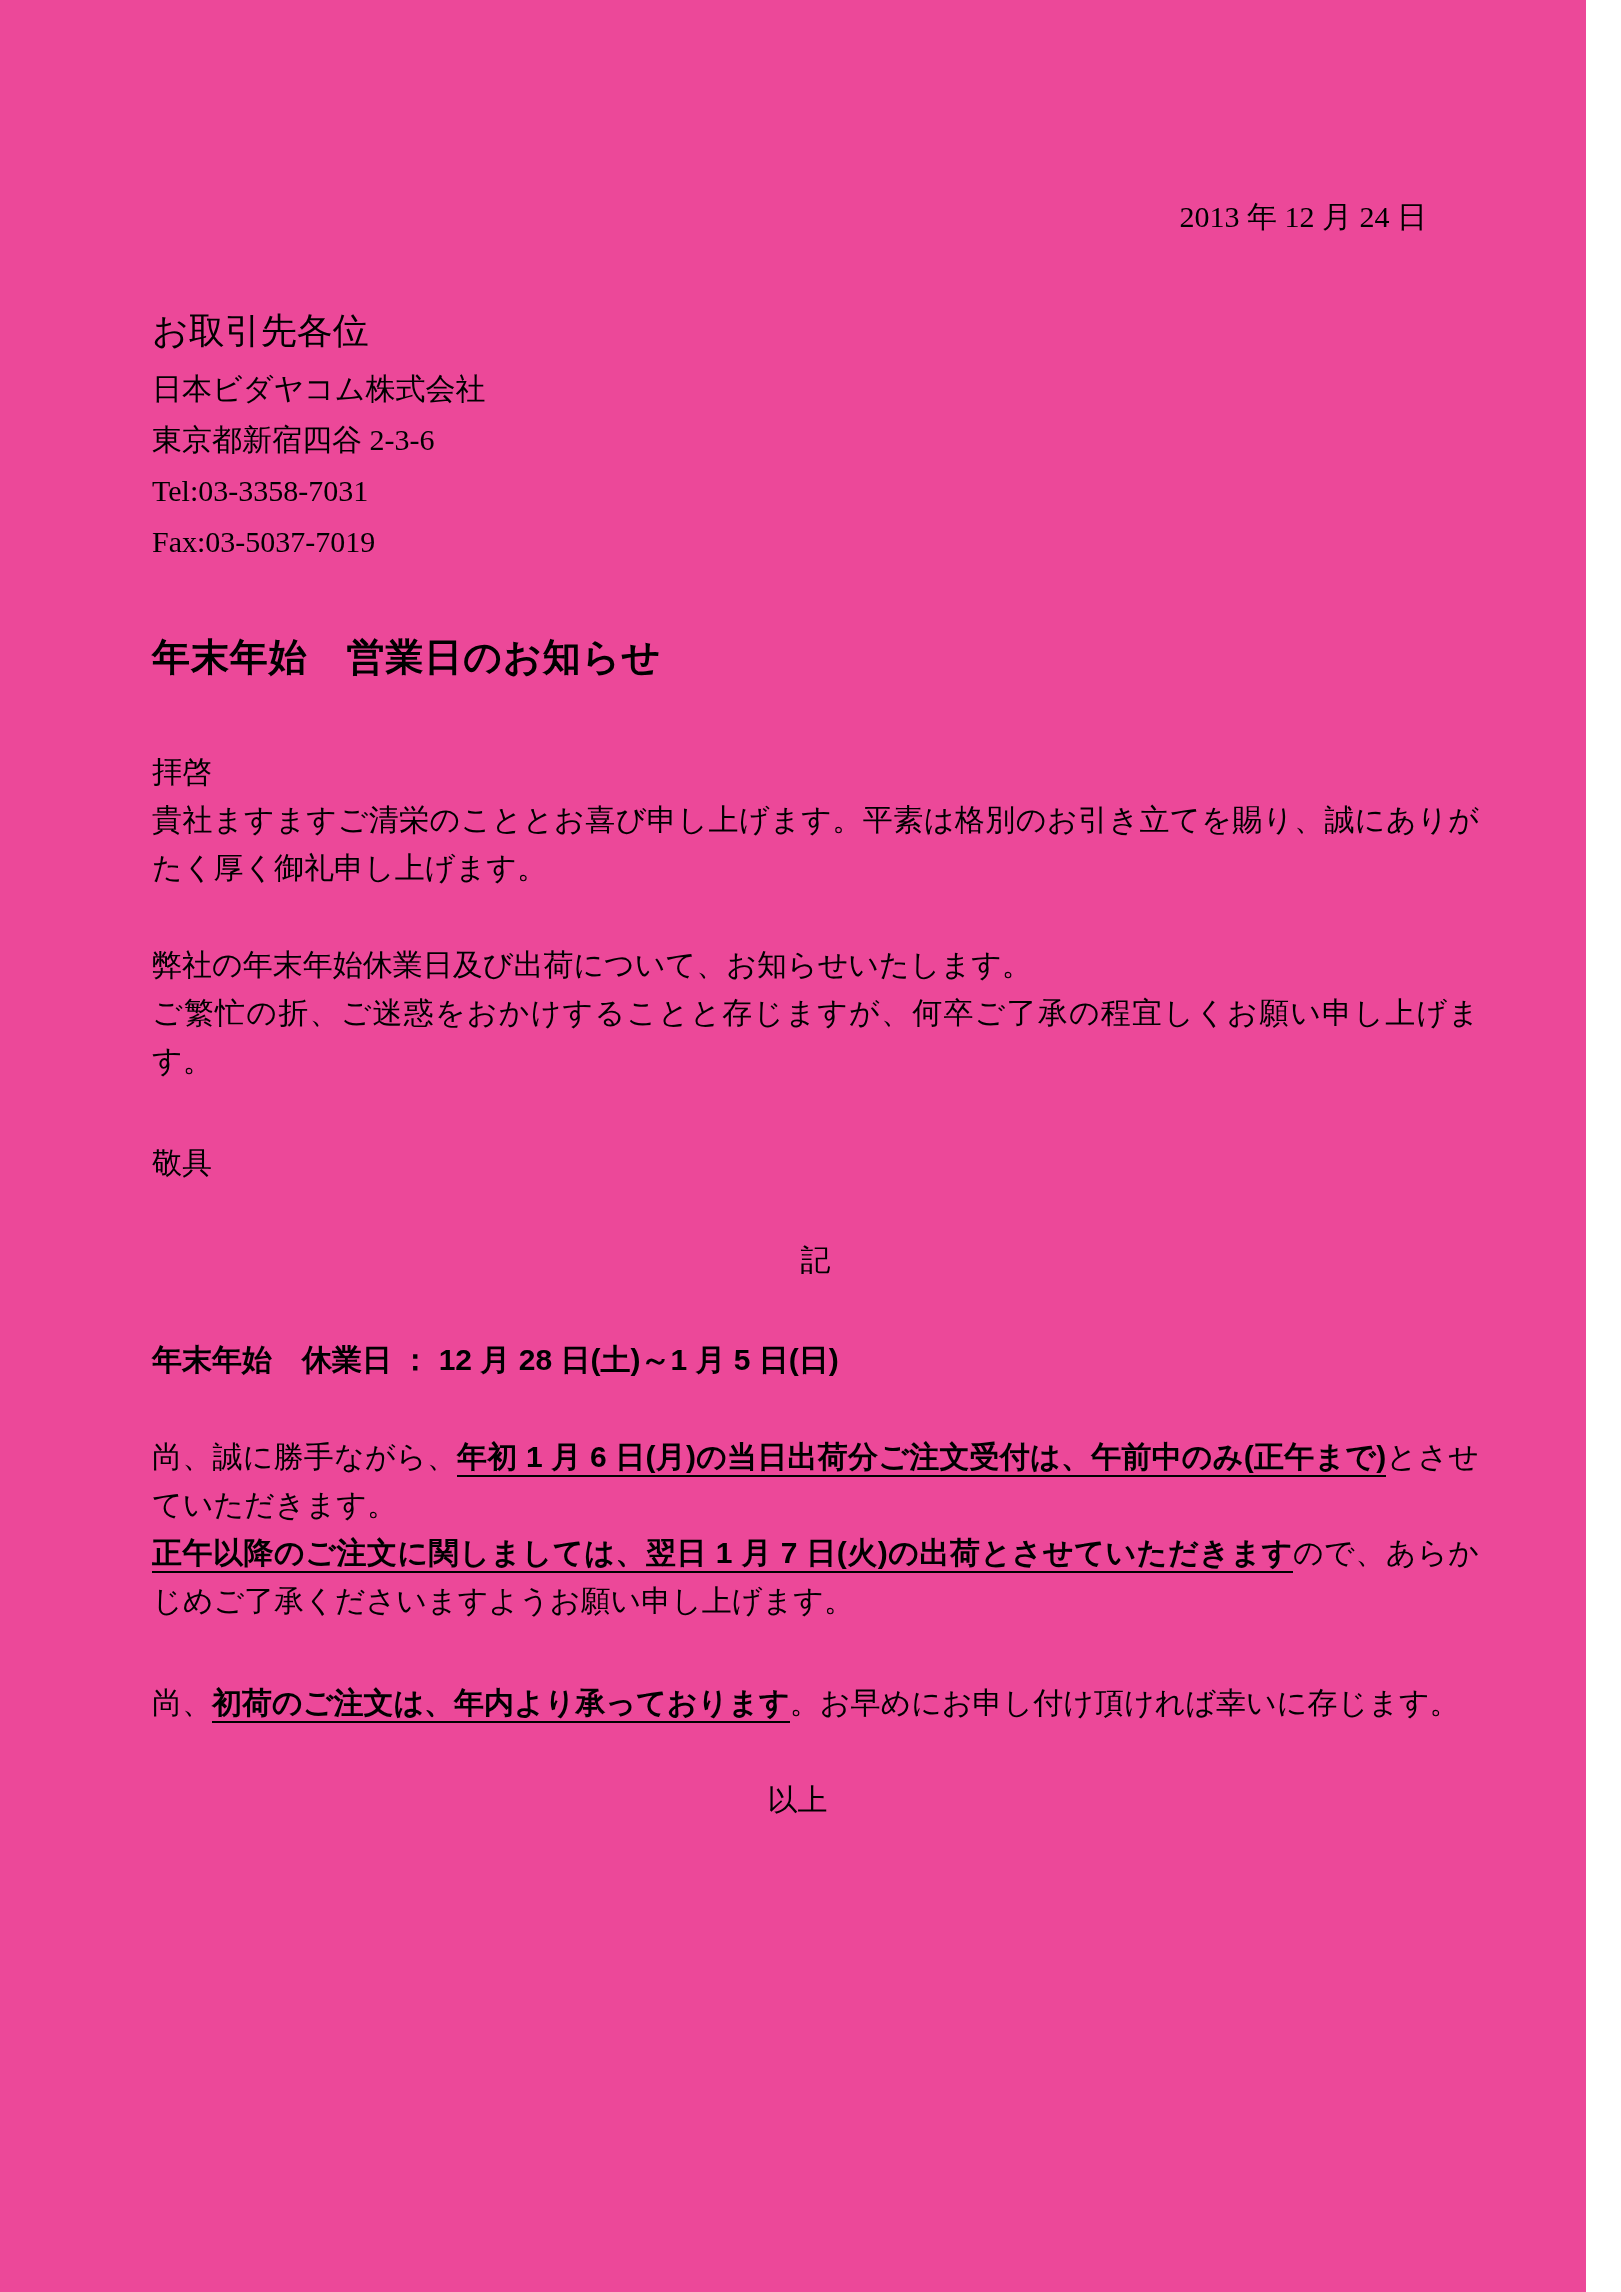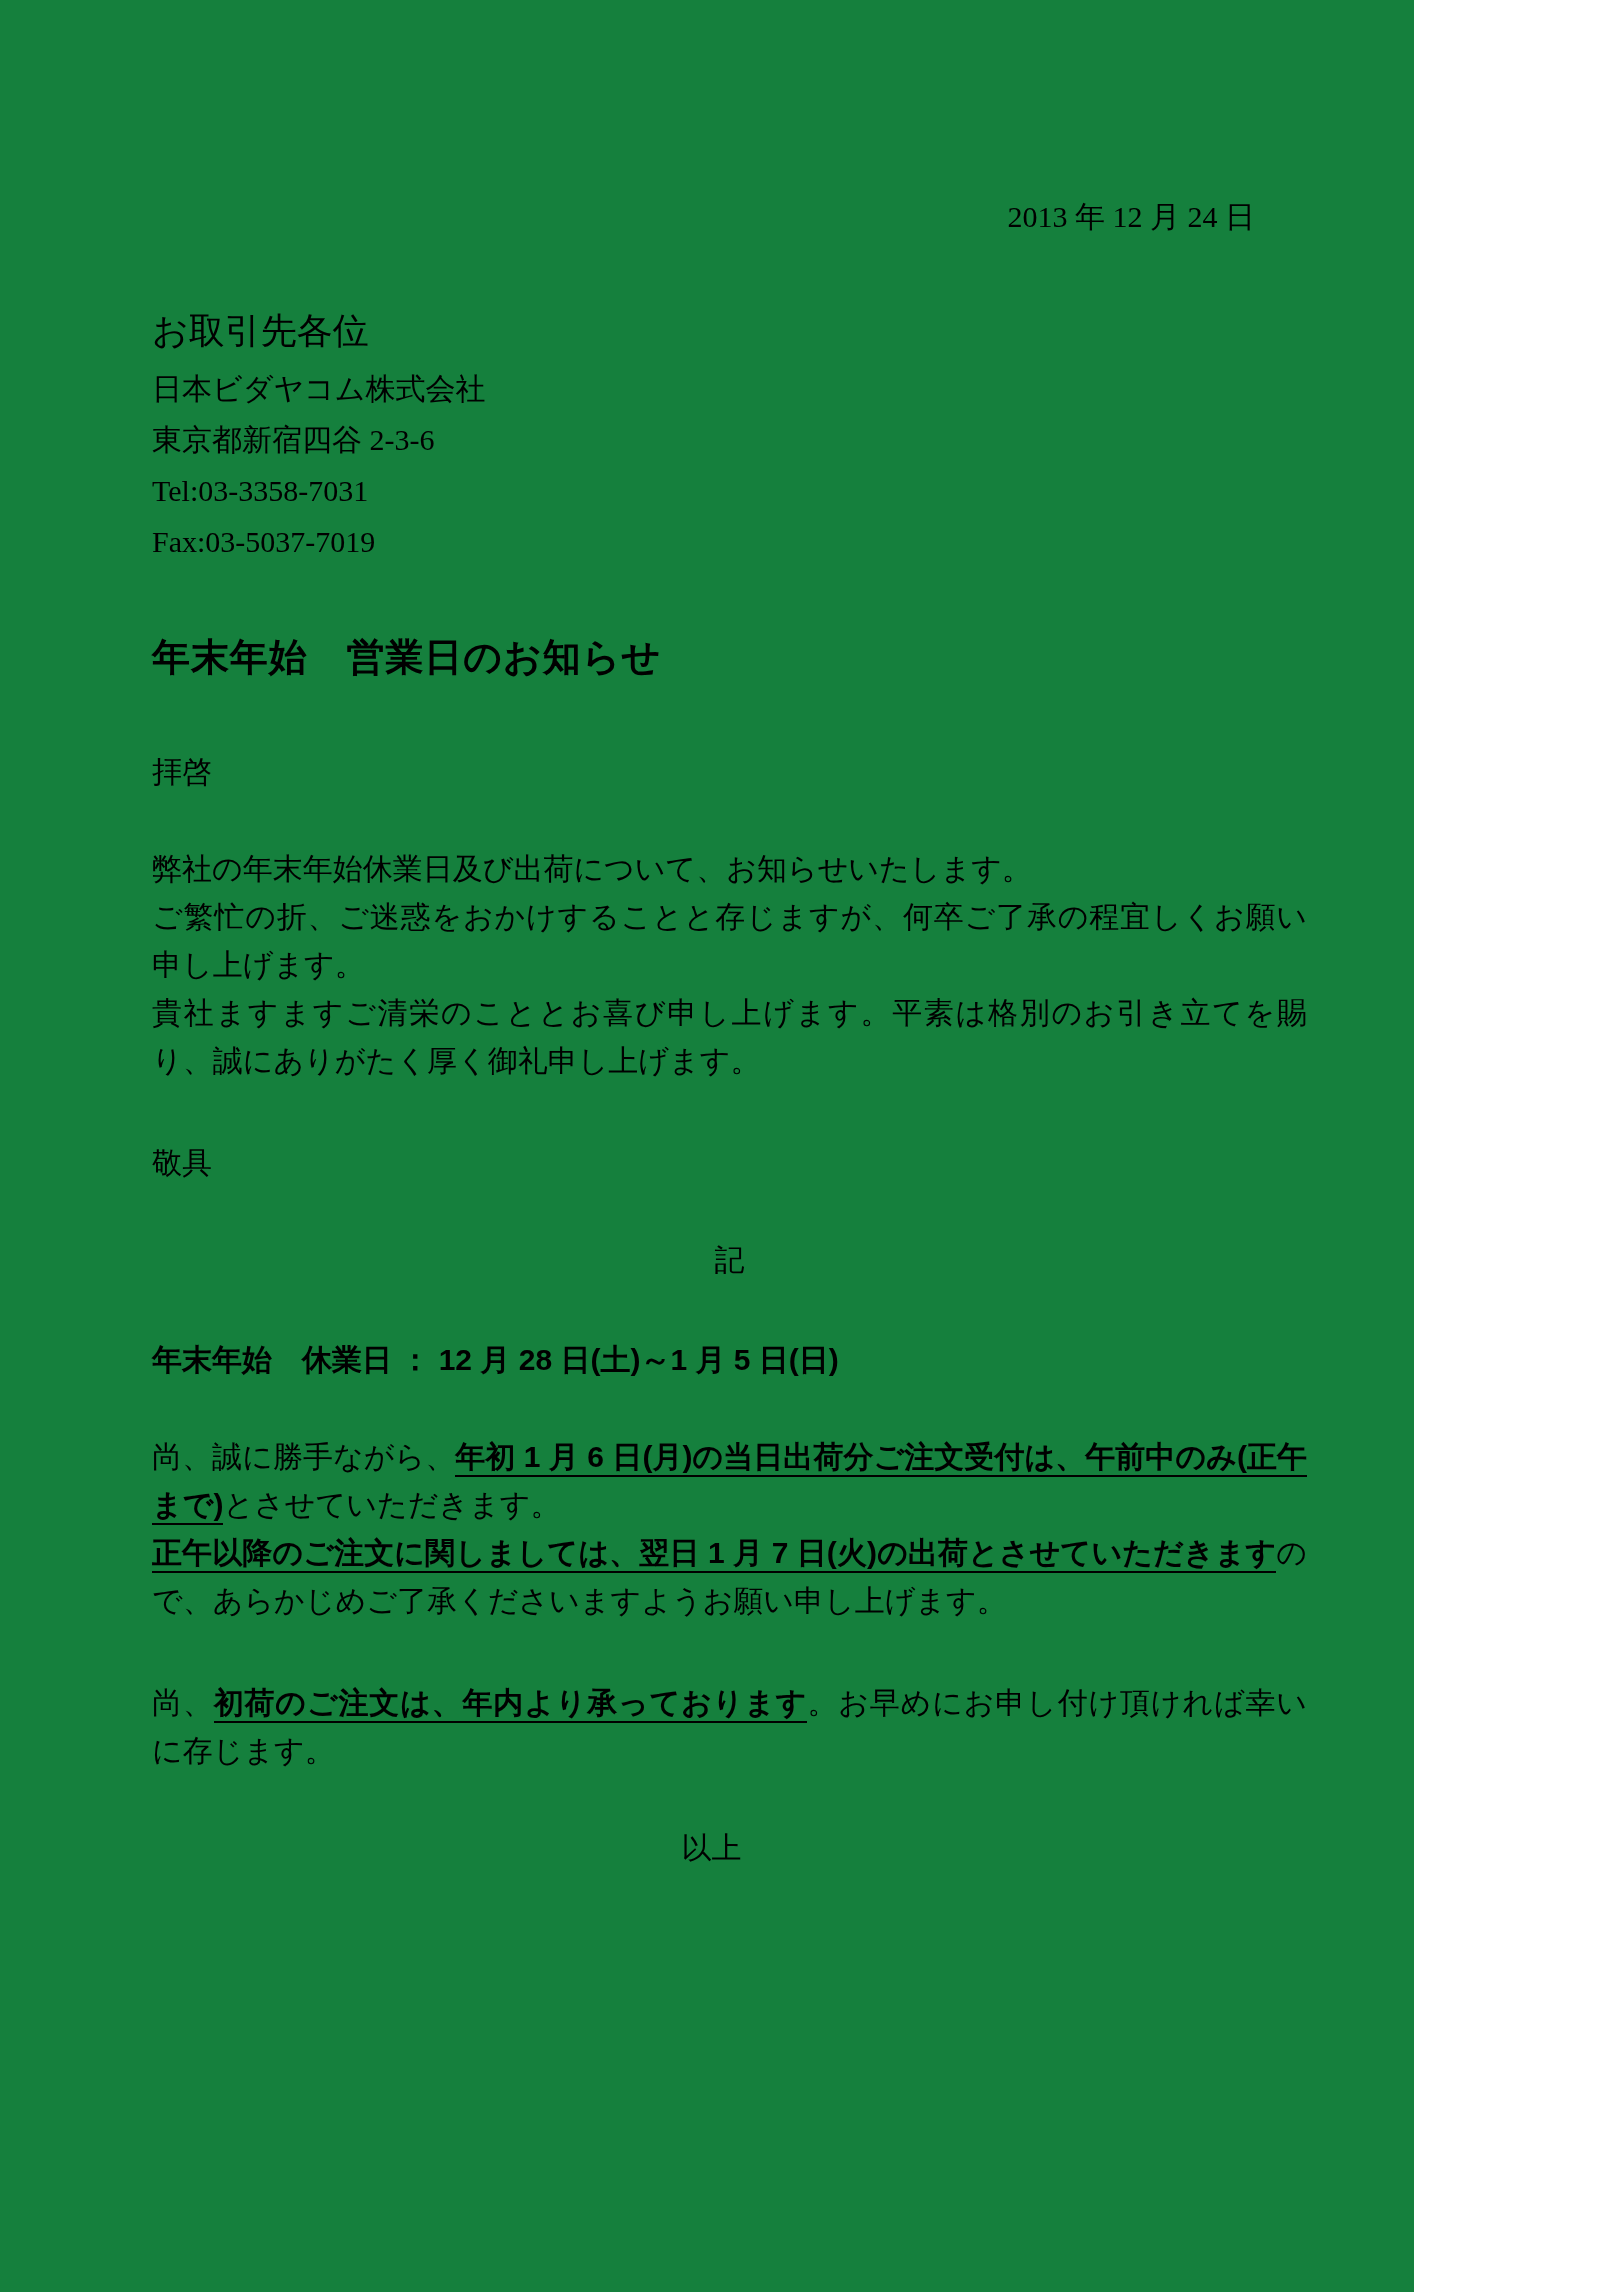--- a/index.html
+++ b/index.html
@@ -5,23 +5,23 @@
   * { margin: 0; padding: 0; box-sizing: border-box; }
   html, body { background: #ffffff; }
   body {
     width: 1622px;
     height: 2293px;
     font-family: "Liberation Serif", "DejaVu Serif", serif;
     color: #000000;
     overflow: hidden;
   }
   .page {
-    width: 1414px;
+    width: 1586px;
     height: 2293px;
-    background: #15803d;
+    background: #ec4899;
     padding: 193px 107px 12px 152px;
   }
   .line {
     font-size: 30px;
     line-height: 48px;
   }
   .date-line {
     text-align: right;
     padding-right: 52px;
   }
@@ -93,26 +93,26 @@
     <div class="line">日本ビダヤコム株式会社</div>
     <div class="line">東京都新宿四谷 2-3-6</div>
     <div class="line">Tel:03-3358-7031</div>
     <div class="line">Fax:03-5037-7019</div>
   </div>
 
   <div class="doc-title">年末年始　営業日のお知らせ</div>
 
   <div class="line salutation-line">拝啓</div>
 
+  <div class="para">貴社ますますご清栄のこととお喜び申し上げます。平素は格別のお引き立てを賜り、誠にありがたく厚く御礼申し上げます。</div>
+
   <div class="para para2">
     <div>弊社の年末年始休業日及び出荷について、お知らせいたします。</div>
     <div>ご繁忙の折、ご迷惑をおかけすることと存じますが、何卒ご了承の程宜しくお願い申し上げます。</div>
   </div>
-
-  <div class="para">貴社ますますご清栄のこととお喜び申し上げます。平素は格別のお引き立てを賜り、誠にありがたく厚く御礼申し上げます。</div>
 
   <div class="line closing-line">敬具</div>
 
   <div class="line record-line">記</div>
 
   <div class="line holiday-line">年末年始　休業日 ： 12 月 28 日(土)～1 月 5 日(日)</div>
 
   <div class="para notices-block">
     <span>尚、誠に勝手ながら、</span><span class="em">年初 1 月 6 日(月)の当日出荷分ご注文受付は、午前中のみ(正午まで)</span><span>とさせていただきます。</span>
     <br>

